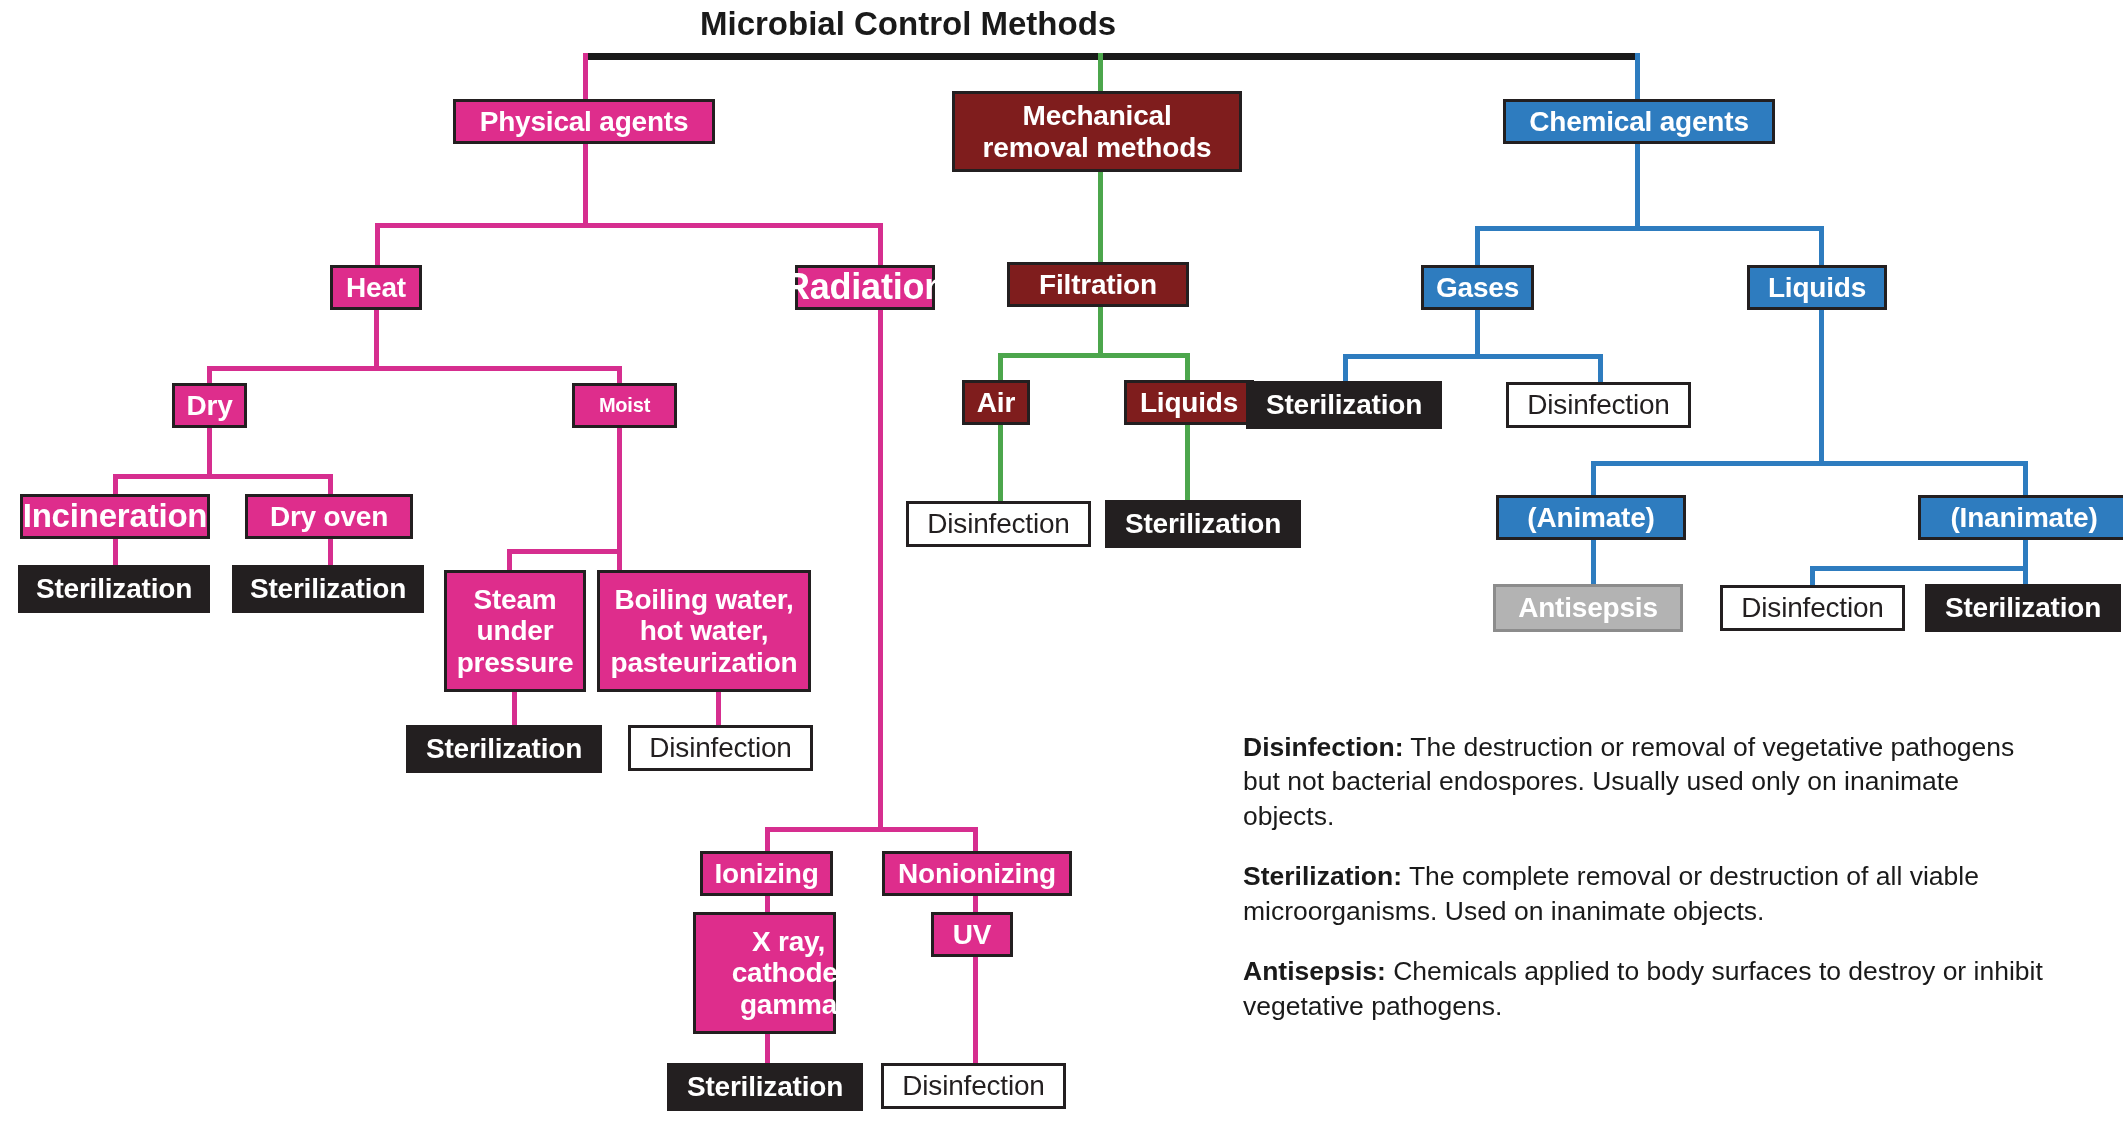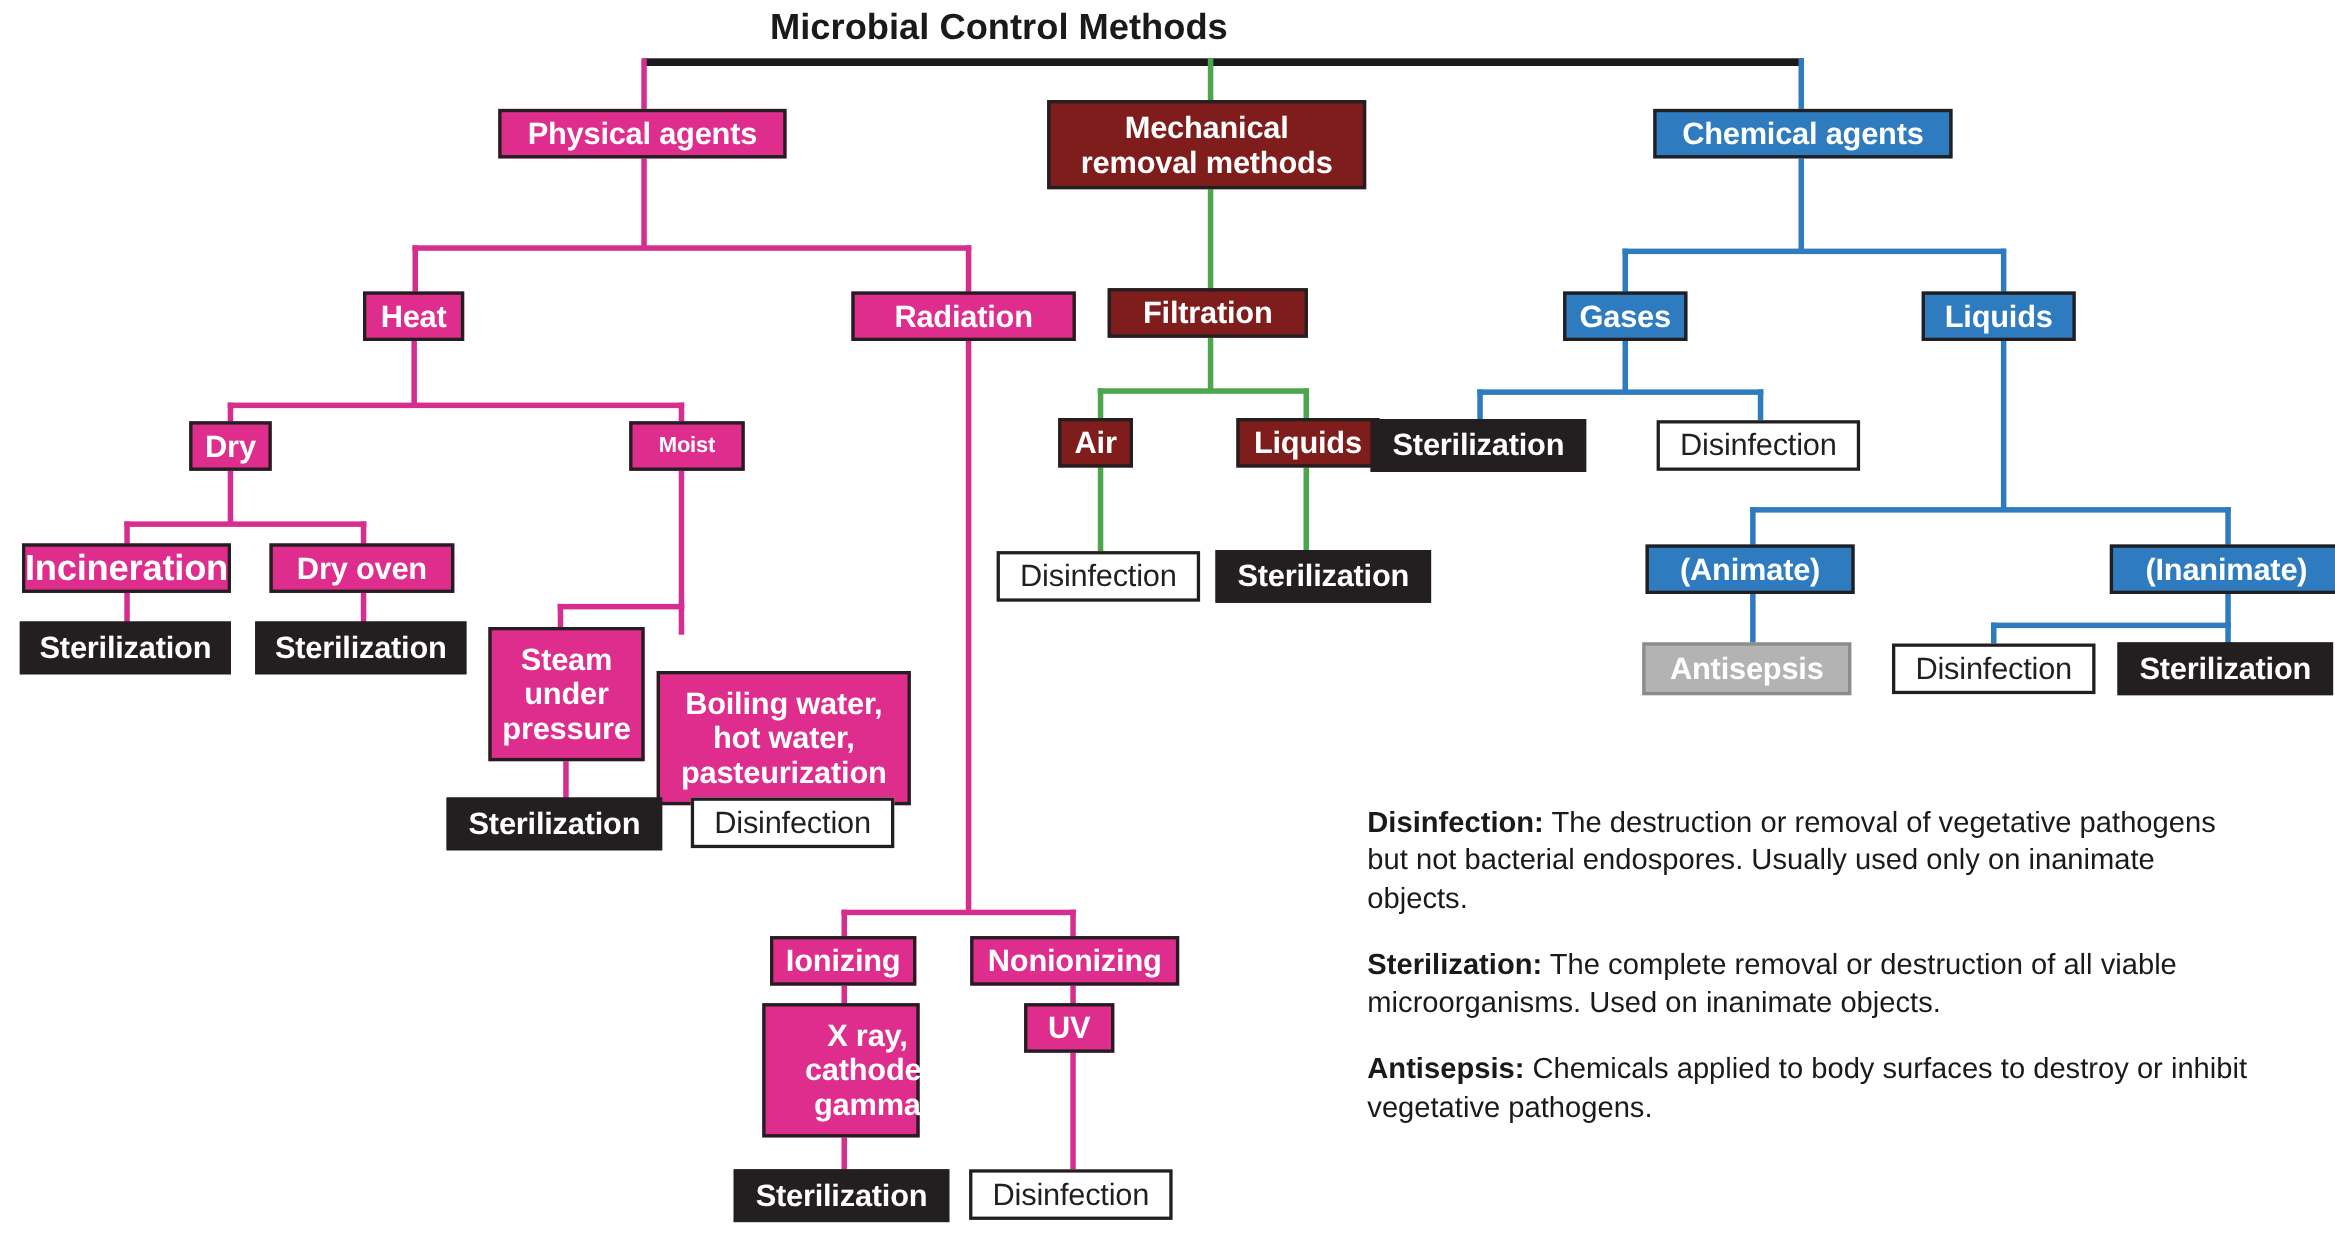--- a/index.html
+++ b/index.html
@@ -110,21 +110,21 @@
 removal methods</div>
 
   <div class="box blue" style="left:1503px; top:99px; width:272px; height:45px; font-size:28px;">Chemical agents</div>
 
   <div class="ln v pink" style="left:583px; top:144px; height:82px;"></div>
   <div class="ln h pink" style="left:375px; top:223px; width:508px;"></div>
   <div class="ln v pink" style="left:375px; top:223px; height:50px;"></div>
   <div class="ln v pink" style="left:878px; top:223px; height:50px;"></div>
 
   <div class="box pink" style="left:330px; top:265px; width:92px; height:45px; font-size:28px;">Heat</div>
-  <div class="box pink" style="left:774px; top:265px; width:204px; height:45px; font-size:28px;">Radiation</div>
+  <div class="box pink" style="left:795px; top:265px; width:140px; height:45px; font-size:36px;">Radiation</div>
 
   <div class="ln v pink" style="left:374px; top:310px; height:60px;"></div>
   <div class="ln h pink" style="left:207px; top:366px; width:415px;"></div>
   <div class="ln v pink" style="left:207px; top:366px; height:52px;"></div>
   <div class="ln v pink" style="left:617px; top:366px; height:52px;"></div>
 
   <div class="box pink" style="left:172px; top:383px; width:75px; height:45px; font-size:28px;">Dry</div>
   <div class="box pink" style="left:572px; top:383px; width:105px; height:45px; font-size:20px;">Moist</div>
 
   <div class="ln v pink" style="left:207px; top:428px; height:50px;"></div>
@@ -142,21 +142,21 @@
   <div class="box black" style="left:232px; top:565px; width:192px; height:48px; font-size:28px;">Sterilization</div>
 
   <div class="ln v pink" style="left:617px; top:428px; height:125px;"></div>
   <div class="ln h pink" style="left:507px; top:549px; width:115px;"></div>
   <div class="ln v pink" style="left:507px; top:549px; height:28px;"></div>
   <div class="ln v pink" style="left:617px; top:549px; height:28px;"></div>
 
   <div class="box pink" style="left:444px; top:570px; width:142px; height:122px; font-size:28px; white-space:pre-line;">Steam
 under
 pressure</div>
-  <div class="box pink" style="left:597px; top:570px; width:231px; height:122px; font-size:28px; white-space:pre-line;margin-top:40px;">Boiling water,
+  <div class="box pink" style="left:597px; top:570px; width:214px; height:122px; font-size:28px; white-space:pre-line;">Boiling water,
 hot water,
 pasteurization</div>
 
   <div class="ln v pink" style="left:512px; top:692px; height:36px;"></div>
   <div class="ln v pink" style="left:716px; top:692px; height:36px;"></div>
 
   <div class="box black" style="left:406px; top:725px; width:196px; height:48px; font-size:28px;">Sterilization</div>
   <div class="box white" style="left:628px; top:725px; width:185px; height:46px; font-size:28px;">Disinfection</div>
 
   <div class="ln v pink" style="left:878px; top:310px; height:521px;"></div>

